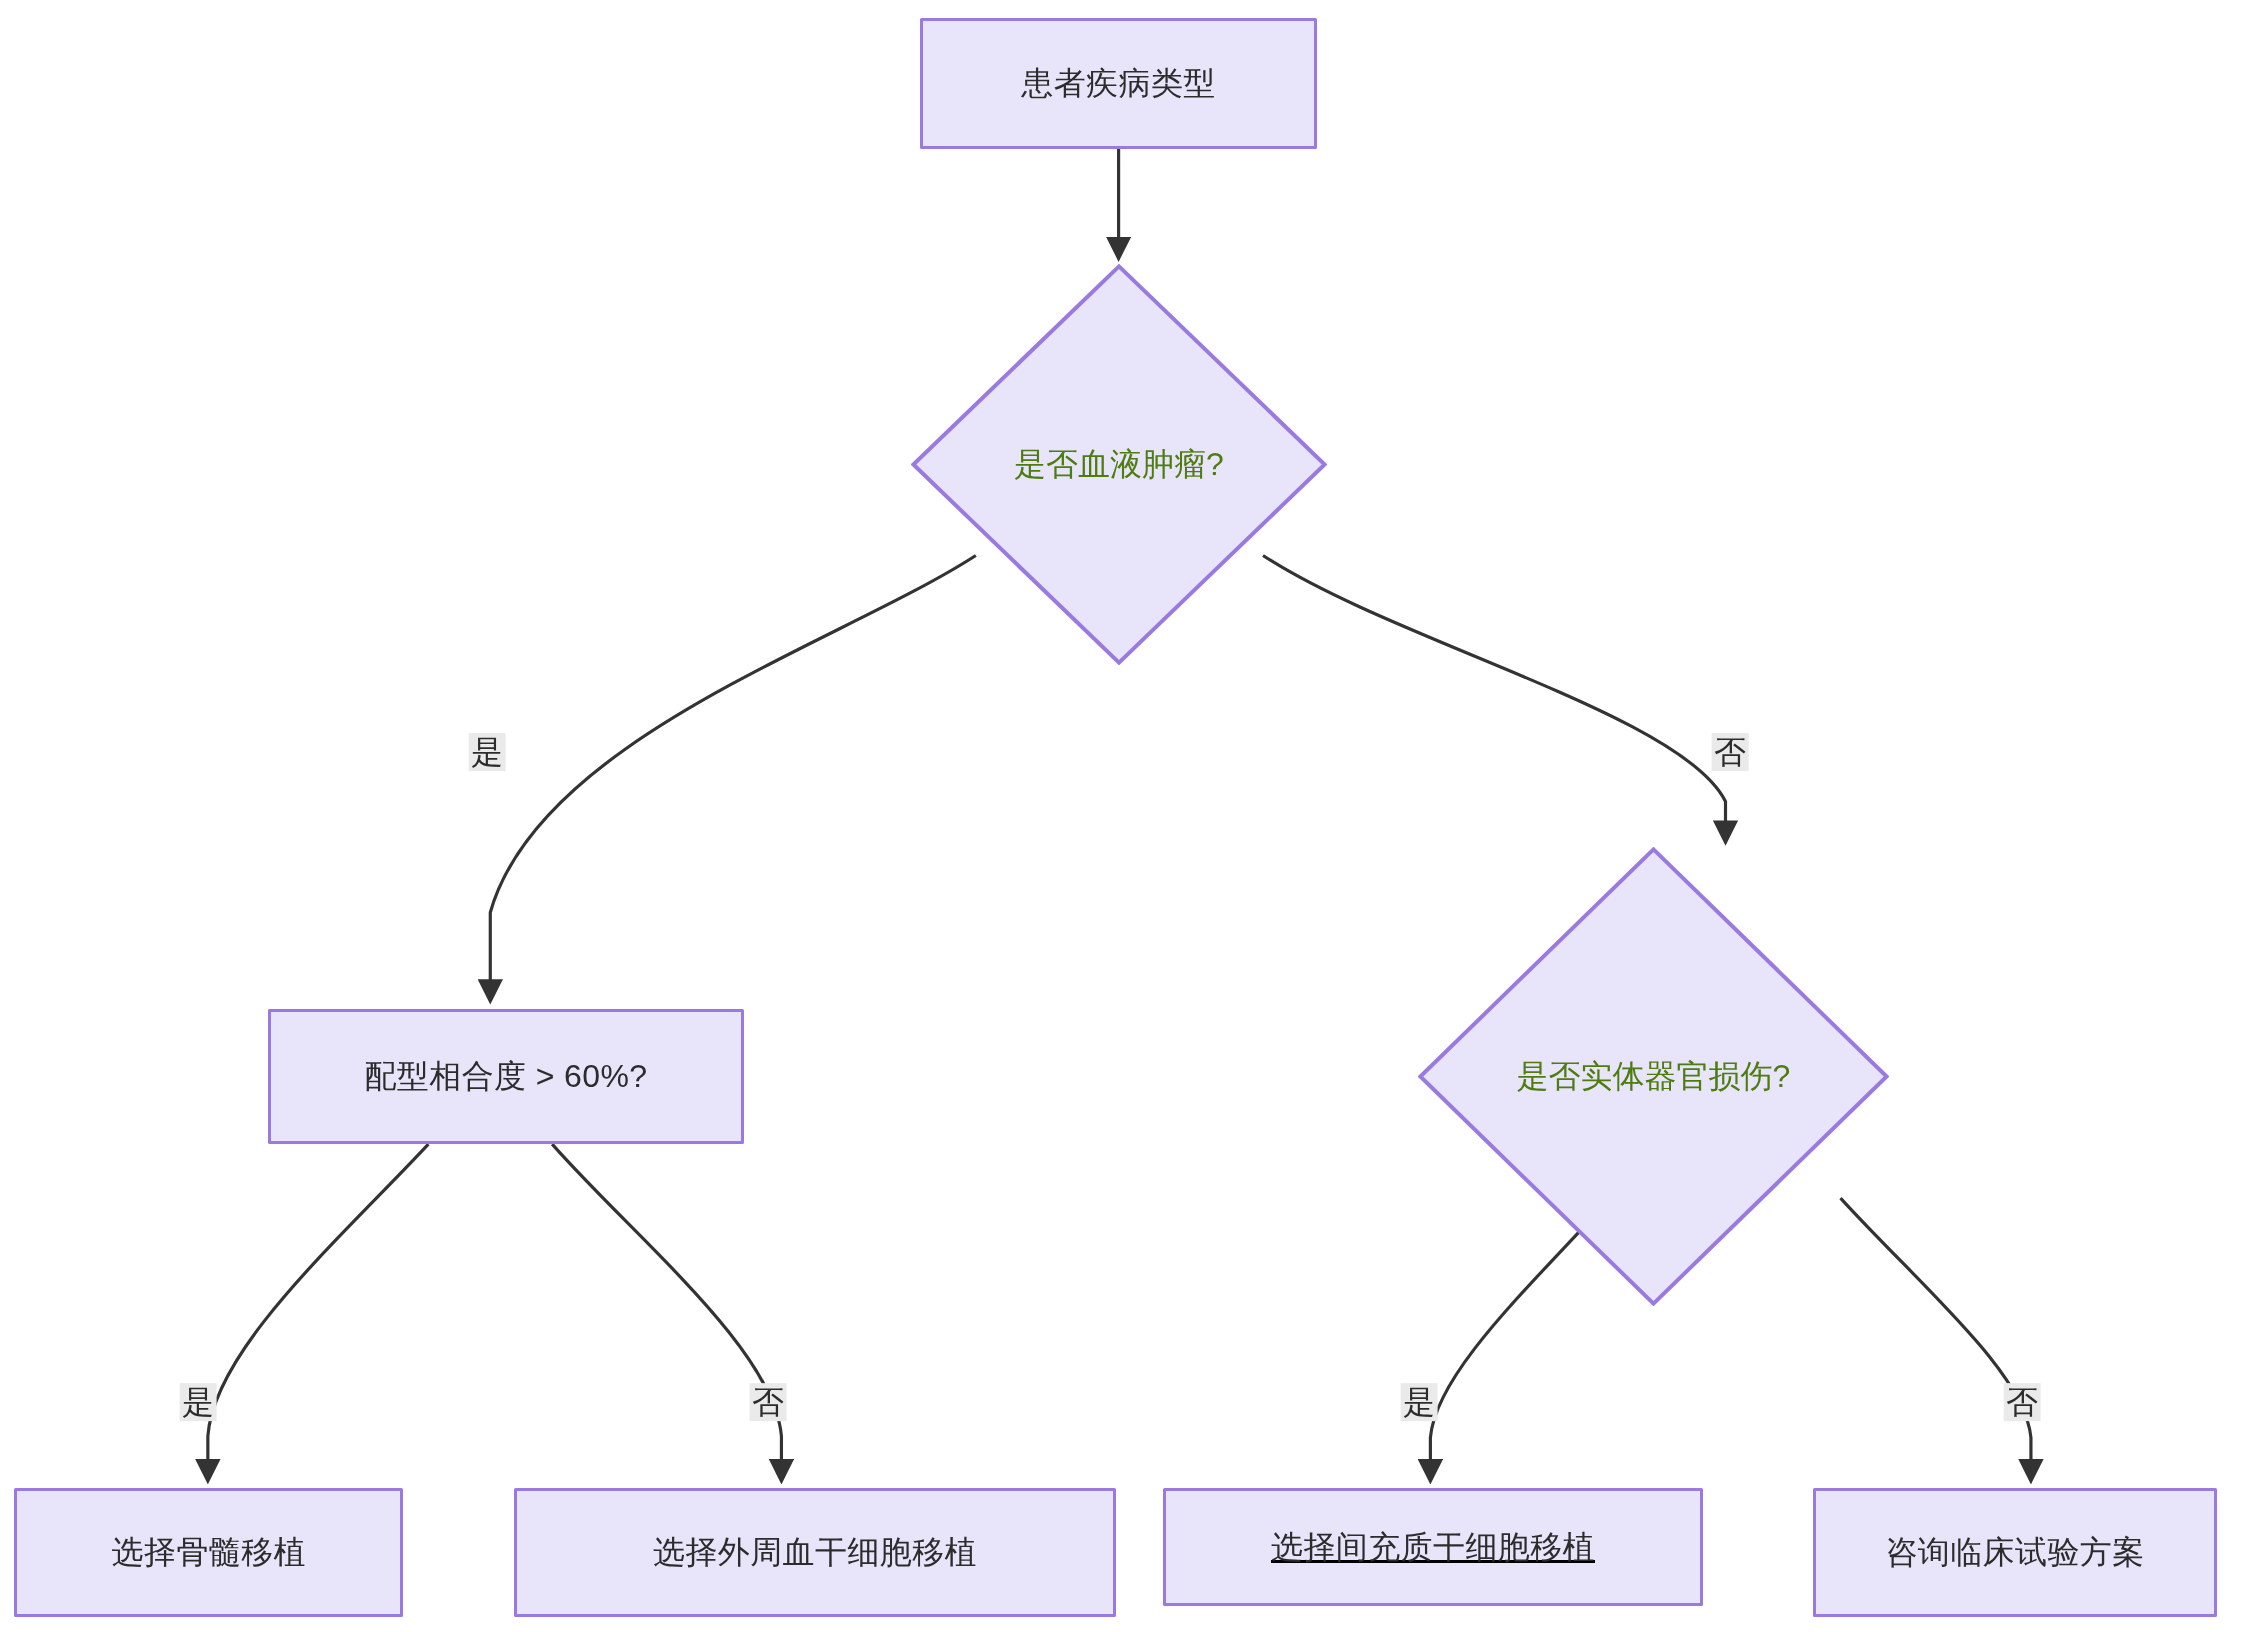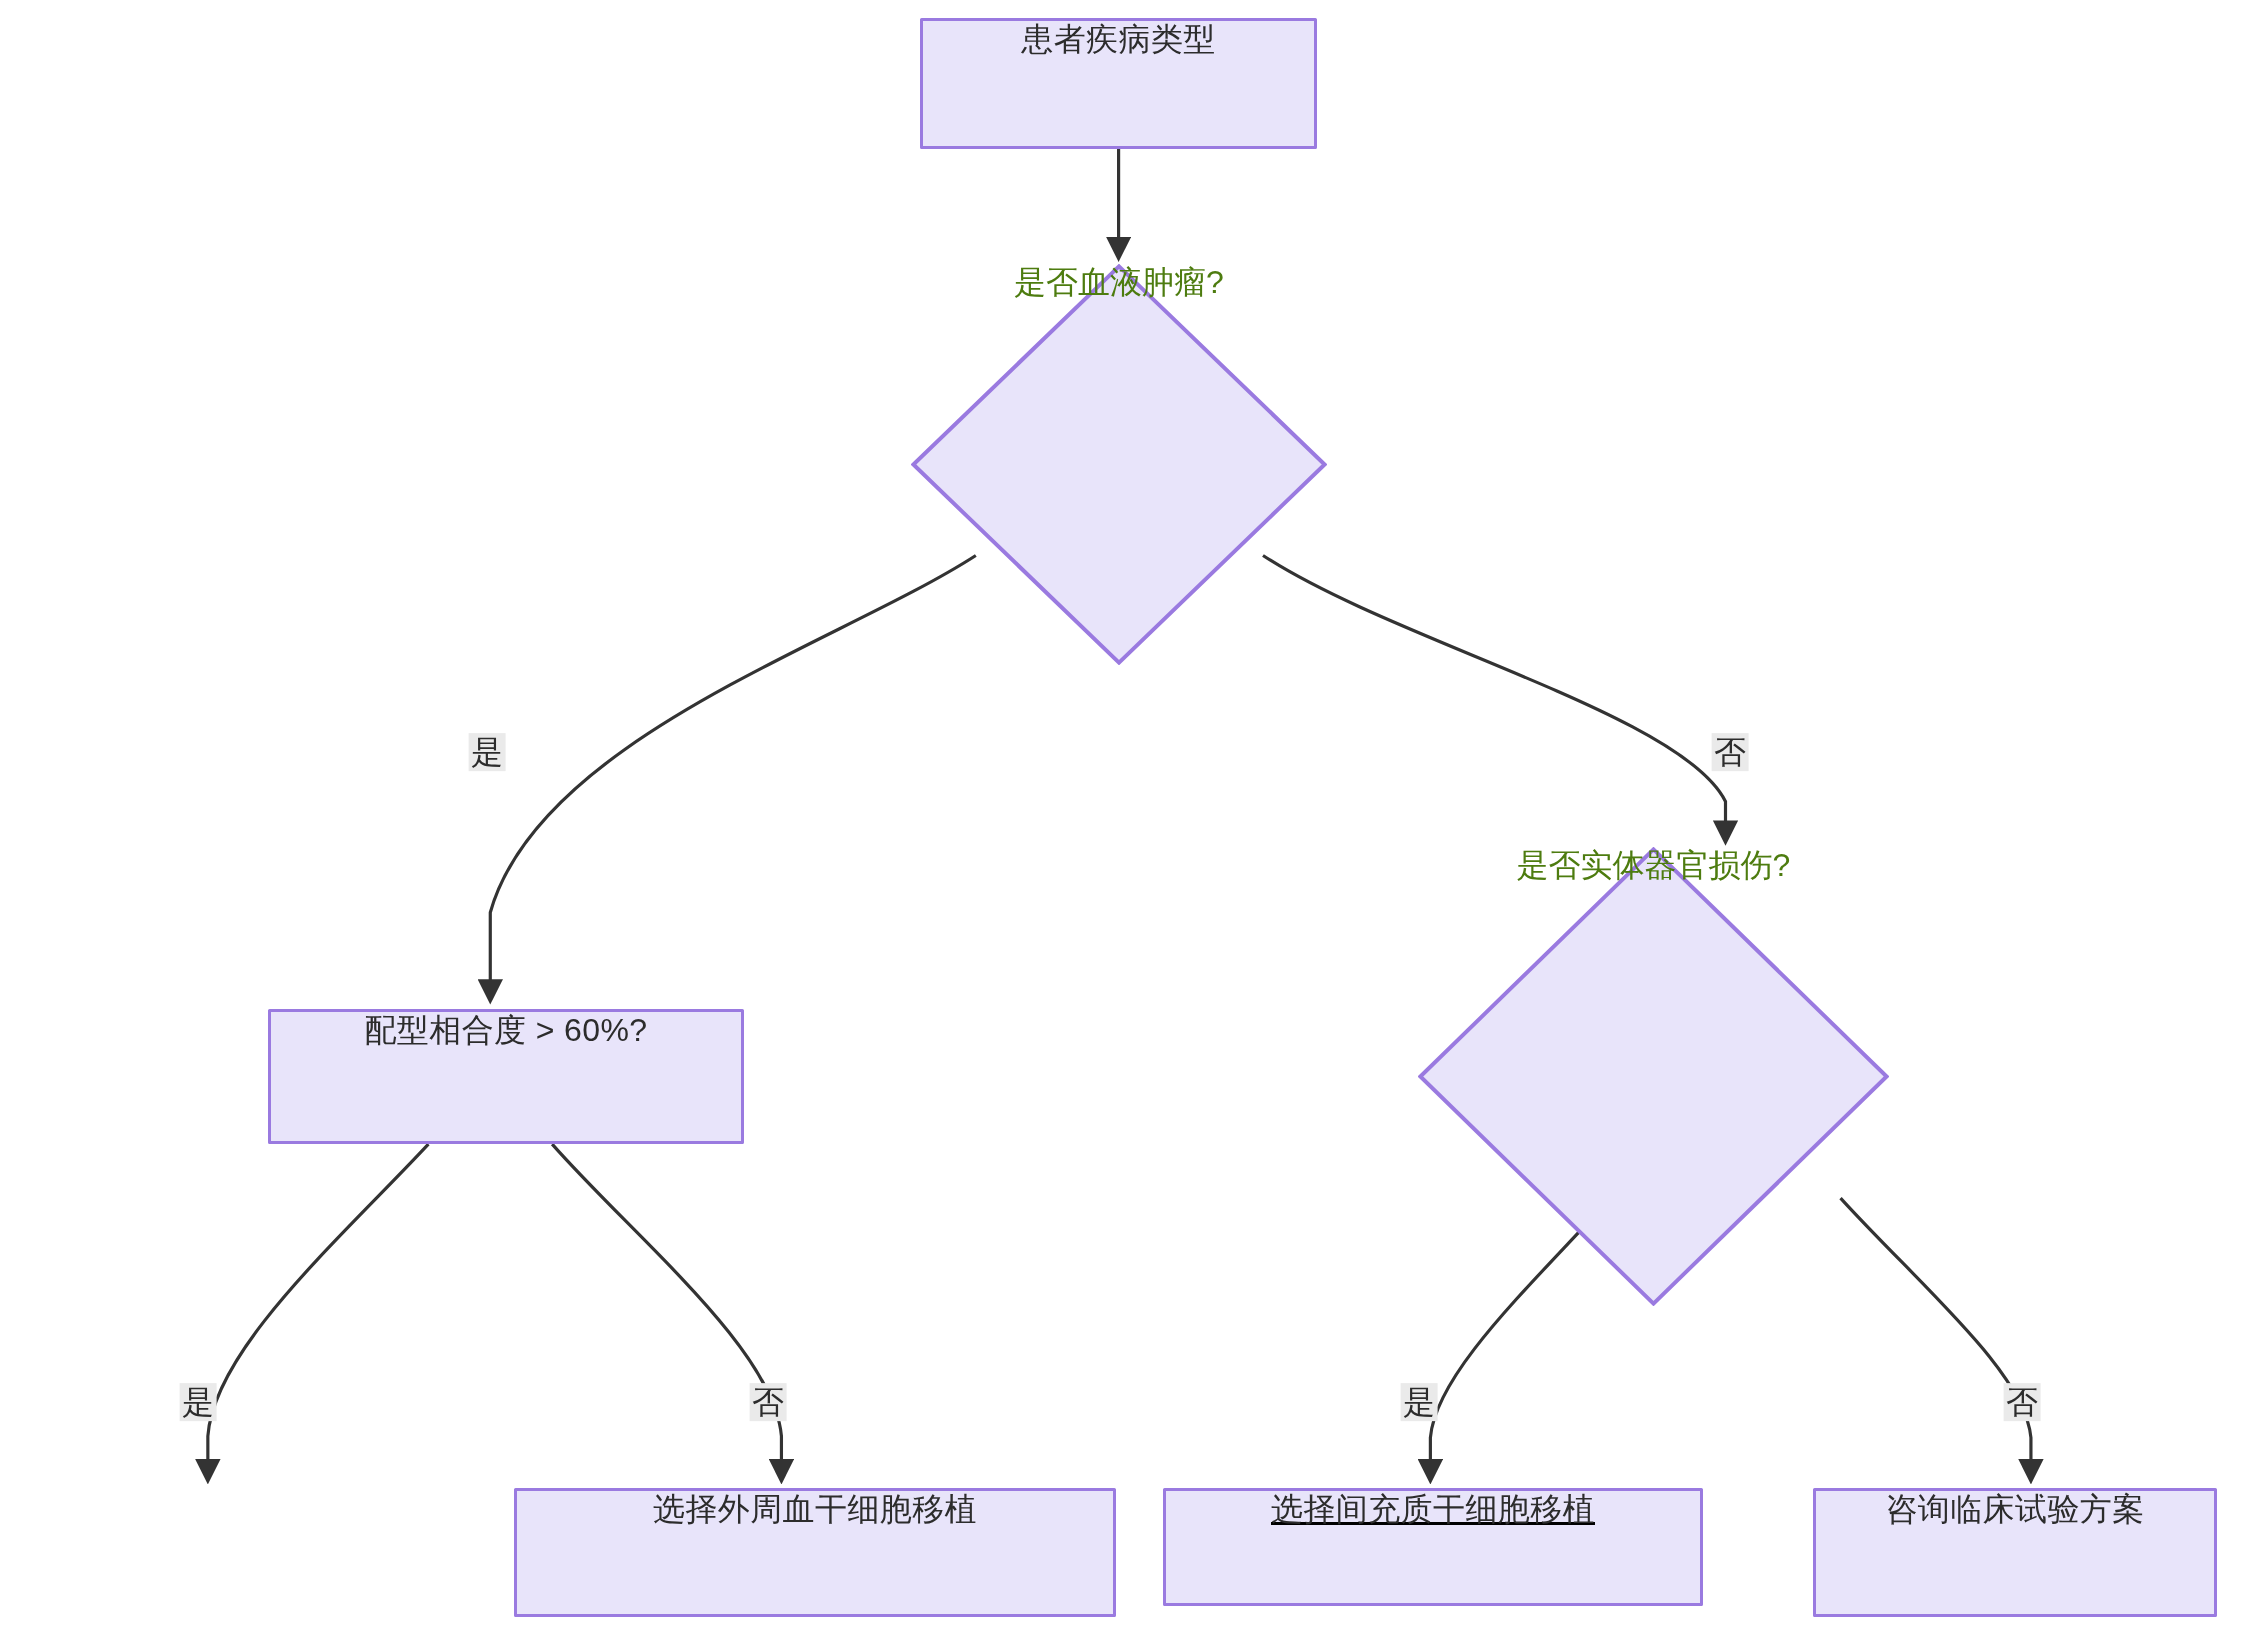--- a/index.html
+++ b/index.html
@@ -22,20 +22,21 @@
     left: 0;
     top: 0;
     width: 2261px;
     height: 1633px;
     pointer-events: none;
   }
   .node {
     position: absolute;
     box-sizing: border-box;
     display: flex;
+    align-items: center;
     justify-content: center;
     text-align: center;
   }
   .node-rect {
     background: #e8e4fa;
     border: 3.2px solid #9a7ae0;
     border-radius: 1.6px;
   }
   .node-rect .node-label {
     font-size: 32px;
@@ -116,20 +117,23 @@
     <span class="node-label">配型相合度 &gt; 60%?</span>
   </div>
 
   <div class="node node-diamond" style="left:1418px; top:847px; width:471px; height:459px;">
     <svg class="dia-shape" viewBox="0 0 594 578" preserveAspectRatio="none">
       <polygon points="297,3 591,289 297,575 3,289" fill="#e8e4fa" stroke="#9a7ae0" stroke-width="5"></polygon>
     </svg>
     <span class="node-label">是否实体器官损伤?</span>
   </div>
 
+  <div class="node node-rect" style="left:14.3px; top:1488px; width:389px; height:129px;">
+    <span class="node-label">选择骨髓移植</span>
+  </div>
 
   <div class="node node-rect" style="left:514px; top:1488px; width:602px; height:129px;">
     <span class="node-label">选择外周血干细胞移植</span>
   </div>
 
   <div class="node node-rect" style="left:1163px; top:1488px; width:540px; height:118px;text-decoration:underline;">
     <span class="node-label">选择间充质干细胞移植</span>
   </div>
 
   <div class="node node-rect" style="left:1813px; top:1488px; width:404px; height:129px;">

